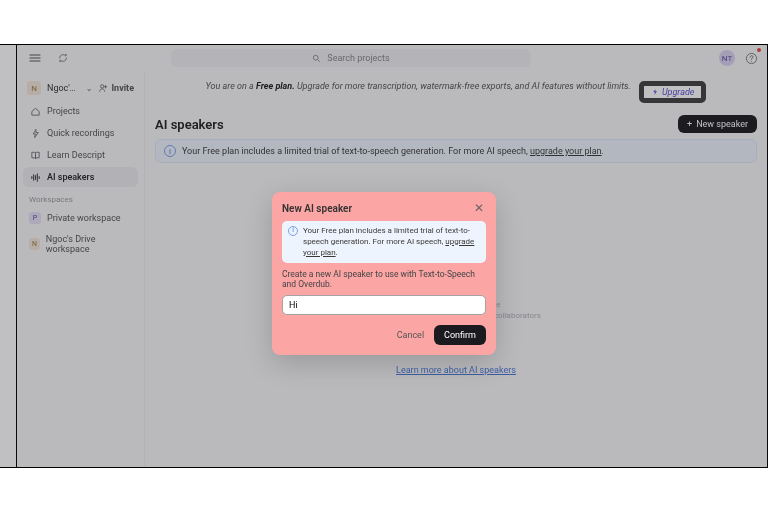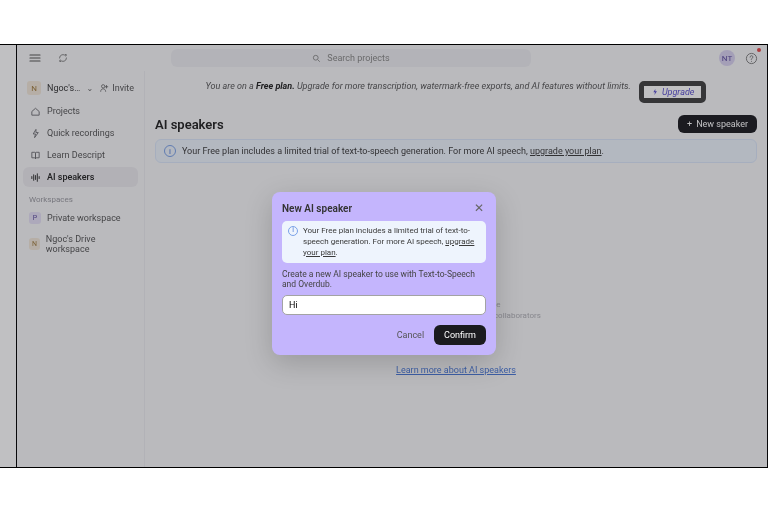--- a/index.html
+++ b/index.html
@@ -16,21 +16,21 @@
   .search { flex:0 0 auto; margin:0 auto; width:360px; height:18px; background:#eeeef1; border-radius:6px; display:flex; align-items:center; justify-content:center; gap:6px; font-size:9px; color:#888; }
   .avatar-top { width:16px; height:16px; border-radius:50%; background:#d9d2f0; color:#5b4a9e; font-size:8px; display:flex; align-items:center; justify-content:center; margin-left:auto; position:relative;}
   .help-top { width:16px; height:16px; display:flex; align-items:center; justify-content:center; color:#555; font-size:11px; position:relative;}
   .red-dot { position:absolute; top:-2px; right:-2px; width:4px; height:4px; background:#e64545; border-radius:50%; }
   .body { flex:1; display:flex; min-height:0; }
   .sidebar { width:128px; background:#f7f7f9; padding:6px 6px; display:flex; flex-direction:column; gap:2px; font-size:9px; color:#333; border-right:1px solid #ececf0;}
   .ws-row { display:flex; align-items:center; gap:6px; padding:4px 4px; }
   .ws-avatar { width:14px; height:14px; border-radius:3px; background:#f2e7d8; color:#a07b3e; font-size:8px; display:flex; align-items:center; justify-content:center; }
   .ws-name { flex:1; white-space:nowrap; overflow:hidden; text-overflow:ellipsis; }
   .chev { font-size:8px; color:#666; }
-  .invite { margin-left:auto; display:flex; align-items:center; gap:3px; color:#555; font-size:9px; }
+  .invite { margin-left:auto; display:flex; align-items:center; gap:3px; color:#555; font-size:9px;font-weight:bold; }
   .nav-item { display:flex; align-items:center; gap:6px; padding:4px 6px; border-radius:6px; color:#555; }
   .nav-item.active { background:#ecebef; color:#222; font-weight:500; }
   .nav-icon { width:12px; height:12px; display:flex; align-items:center; justify-content:center; color:#6b6b70; }
   .section-title { font-size:8px; color:#9a9aa0; padding:6px 6px 2px; }
   .ws-item { display:flex; align-items:center; gap:6px; padding:4px 6px; color:#555; }
   .ws-icon { width:12px; height:12px; border-radius:3px; display:flex; align-items:center; justify-content:center; font-size:7px; }
   .ws-icon.purple { background:#e5e0f5; color:#5b4a9e; }
   .ws-icon.tan { background:#f2e7d8; color:#a07b3e; }
   .main { flex:1; padding:8px 10px; display:flex; flex-direction:column; gap:6px; min-width:0; }
   .plan-banner { background:#f7f7f9; font-size:9px; color:#555; display:flex; align-items:flex-start; justify-content:center; gap:8px; padding:2px 0 4px;font-style:italic; }
@@ -42,21 +42,21 @@
   .info-banner { background:#eef4fd; border:1px solid #dbe7fa; border-radius:6px; padding:5px 8px; font-size:9px; color:#3a3a3a; display:flex; align-items:center; gap:6px; }
   .info-banner a { color:#3a3a3a; text-decoration:underline; }
   .info-i { width:12px; height:12px; border:1px solid #7aa2e8; color:#4a78d6; border-radius:50%; display:flex; align-items:center; justify-content:center; font-size:8px; flex-shrink:0;}
   .empty-area { flex:1; display:flex; align-items:flex-start; justify-content:center; position:relative; }
   .ghost-msg { position:absolute; top:130px; left:50%; transform:translateX(10px); font-size:8px; color:#b0b0b5; text-align:left; line-height:1.4; }
   .learn-more { position:absolute; top:196px; left:50%; transform:translateX(-50%); font-size:9px; color:#4a78d6; }
   .arrow-ann { position:absolute; top:129px; left:50%; transform:translateX(-44px); width:82px; height:8px; pointer-events:none;}
   .arrow-line { position:absolute; top:3px; left:8px; right:0; height:2px; background:#e64545; }
   .arrow-head { position:absolute; left:0; top:-1px; width:0; height:0; border-top:5px solid transparent; border-bottom:5px solid transparent; border-right:8px solid #e64545; }
   .scrim { position:absolute; inset:0; top:45px; bottom:45px; background:rgba(30,30,35,0.28); z-index:50; }
-  .modal { position:absolute; z-index:60; top:192px; left:50%; transform:translateX(-50%); width:224px; background:#c4b5fd; border-radius:8px; box-shadow:0 8px 28px rgba(0,0,0,.18); padding:9px 10px 10px; font-size:9px; color:#333; }
+  .modal { position:absolute; z-index:60; top:192px; left:50%; transform:translateX(-50%); width:224px; background:#fca5a5; border-radius:8px; box-shadow:0 8px 28px rgba(0,0,0,.18); padding:9px 10px 10px; font-size:9px; color:#333; }
   .modal-head { display:flex; align-items:center; justify-content:space-between; margin-bottom:6px; }
   .modal-title { font-size:10px; font-weight:600; }
   .close-x { font-size:12px; color:#666; padding:0 2px;}
   .modal-info { background:#eef4fd; border-radius:5px; padding:5px 6px; font-size:8px; color:#3a3a3a; display:flex; gap:5px; margin-bottom:6px; line-height:1.35;}
   .modal-info a { text-decoration:underline; color:#3a3a3a; }
   .modal-body-text { font-size:8.5px; color:#444; margin-bottom:6px; }
   .name-input { width:100%; border:1px solid #a3a3a3; border-radius:5px; padding:4px 6px; font-size:9px; outline:none; }
   .modal-actions { display:flex; justify-content:flex-end; gap:4px; margin-top:10px; align-items:center;}
   .btn-cancel { font-size:9px; color:#555; background:none; border:none; padding:4px 6px; }
   .btn-confirm { font-size:9px; color:#fff; background:#1b1b1f; border:none; padding:5px 10px; border-radius:6px; }

